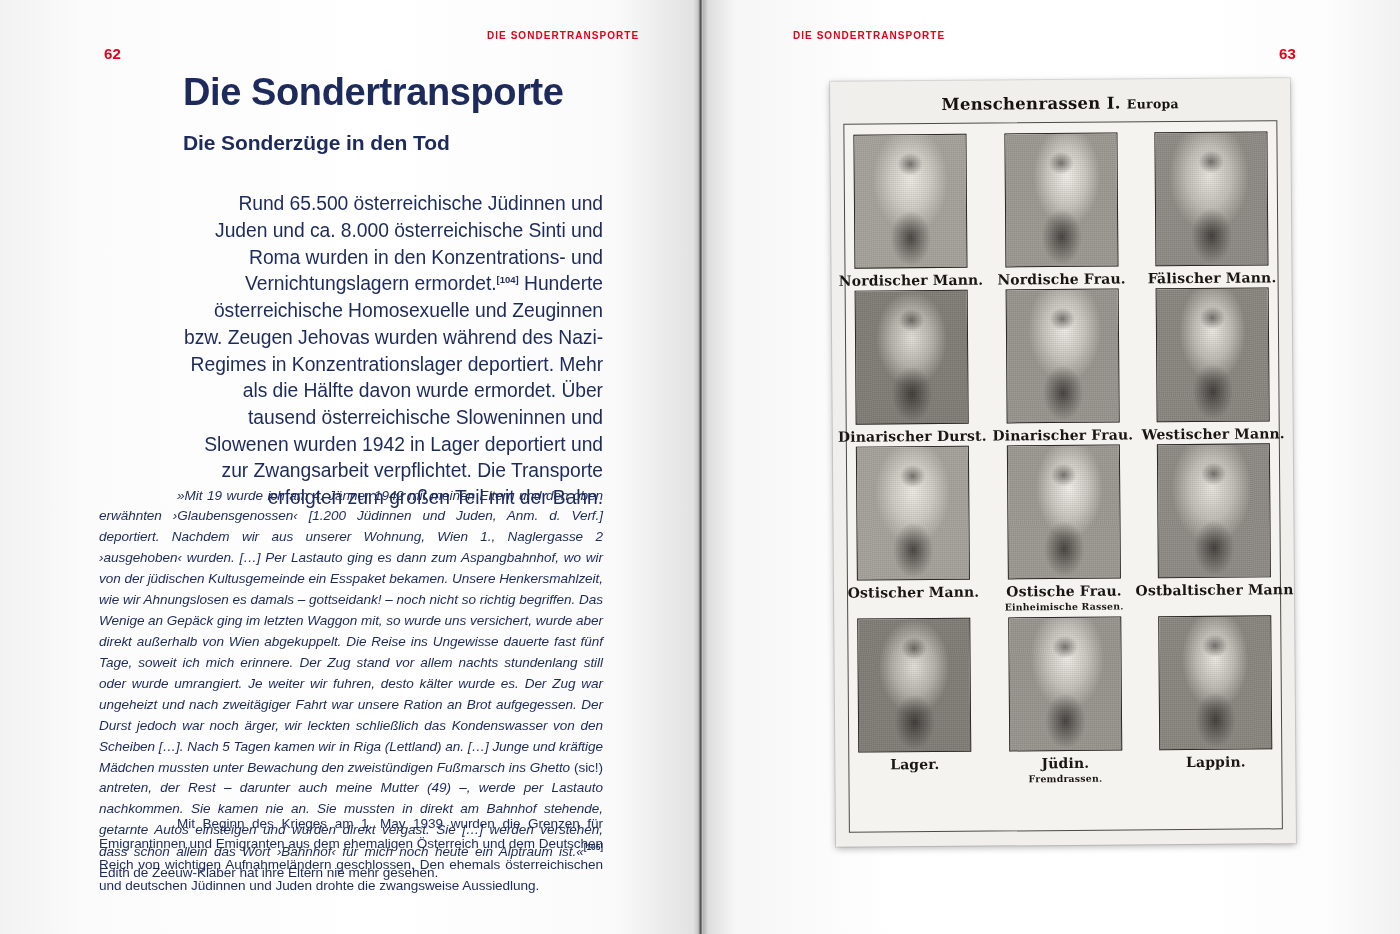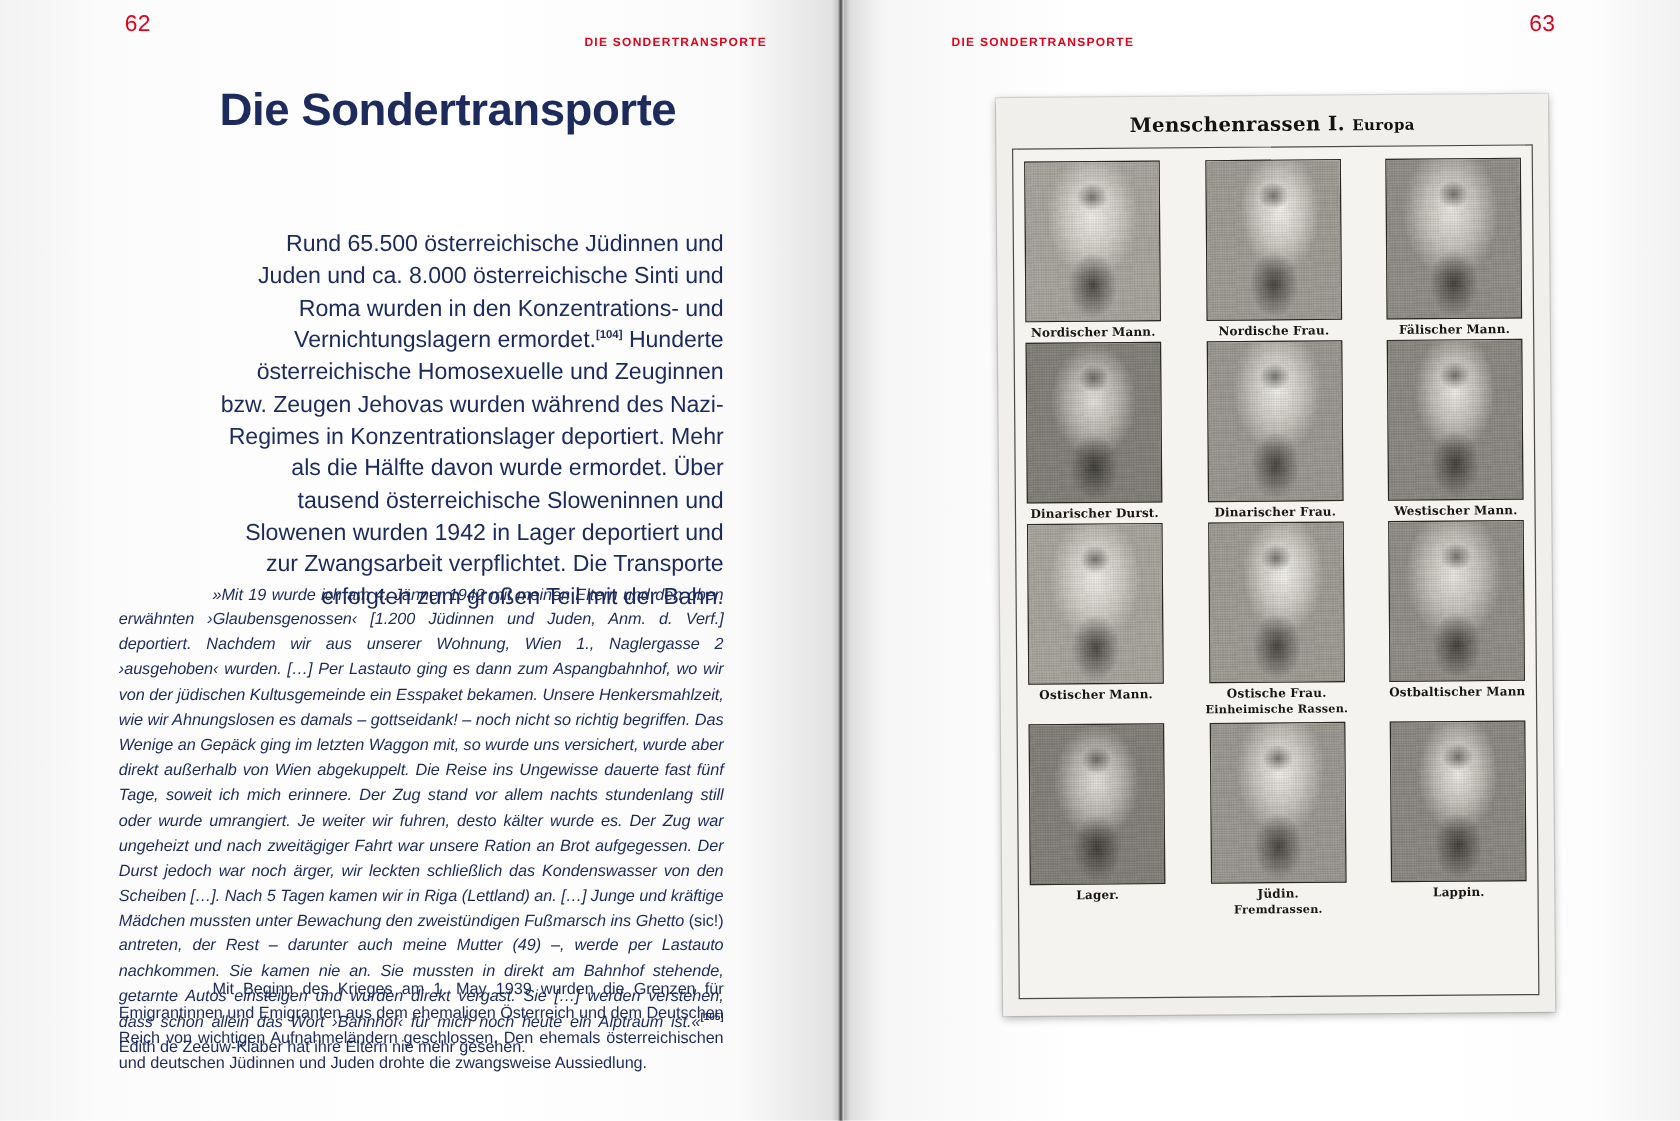--- a/index.html
+++ b/index.html
@@ -15,21 +15,21 @@
   .page{position:relative;height:934px;}
   .page-left{width:700px;
     background:linear-gradient(to right,#f2f2f2 0%,#fbfbfb 12%,#ffffff 55%,#fafafa 88%,#e2e2e2 99%,#bdbdbd 100%);}
   .page-right{width:700px;
     background:linear-gradient(to right,#9a9a9a 0%,#dddddd 1.2%,#f6f6f6 5%,#ffffff 28%,#ffffff 70%,#fcfcfc 90%,#f1f1f1 100%);}
   .gutter{position:absolute;left:698px;top:0;width:5px;height:934px;
     background:linear-gradient(to right,#cfcfcf 0%,#7a7a7a 35%,#4a4a4a 55%,#9d9d9d 80%,#e6e6e6 100%);
     z-index:5;pointer-events:none;}
 
   
-  .folio{position:absolute;top:10px;font-size:19px;font-weight:normal;color:#e2001a;letter-spacing:.2px;}
+  .folio{position:absolute;top:45px;font-size:15px;font-weight:bold;color:#e2001a;letter-spacing:.2px;}
   .folio-left{left:104px;}
   .folio-right{right:104px;}
   .runhead{position:absolute;top:30px;font-size:10px;font-weight:bold;color:#e2001a;
     letter-spacing:1.05px;}
   .runhead-left{left:487px;}
   .runhead-right{left:793px;}
 
   
   .col{position:absolute;left:183px;width:420px;color:#1d2a5c;}
   h1.title{position:absolute;left:183px;top:72px;margin:0;width:460px;
@@ -79,37 +79,38 @@
   .photo .grainC{opacity:.30;background-image:
      repeating-linear-gradient(0deg, rgba(0,0,0,.16) 0 1px, rgba(255,255,255,.10) 1px 2px),
      repeating-linear-gradient(90deg, rgba(0,0,0,.12) 0 1px, rgba(255,255,255,.08) 1px 2px);}
   
   .t2 .grainA{background:radial-gradient(ellipse 30% 38% at 55% 32%, #f3f1ec 0%, #cbc8c1 58%, #9e9b94 100%),linear-gradient(to bottom,#e2dfd9 0%,#8a8781 100%);}
   .t3 .grainA{background:radial-gradient(ellipse 36% 42% at 48% 33%, #eae7e1 0%, #c2bfb8 56%, #908d87 100%),linear-gradient(to bottom,#cfccc6 0%,#7d7a75 100%);}
   .t4 .grainA{background:radial-gradient(ellipse 32% 36% at 50% 36%, #e4e1db 0%, #b6b3ac 58%, #827f79 100%),linear-gradient(to bottom,#c6c3bd 0%,#706d68 100%);}
   .t5 .grainA{background:radial-gradient(ellipse 33% 40% at 52% 30%, #f0eee9 0%, #c9c6bf 55%, #9a9791 100%),linear-gradient(to bottom,#dedbd5 0%,#86837e 100%);}
   .t6 .grainA{background:radial-gradient(ellipse 30% 38% at 50% 32%, #eeebe5 0%, #bfbcb5 57%, #8b8882 100%),linear-gradient(to bottom,#d4d1cb 0%,#79766f 100%);}
 
-  .cap{font-family:"DejaVu Serif", serif;font-weight:bold;font-size:10px;color:#191613;
+  .cap{font-family:"DejaVu Serif", serif;font-weight:bold;font-size:14px;color:#191613;
     margin-top:4px;letter-spacing:.15px;white-space:nowrap;}
   .group-cap{font-family:"DejaVu Serif", serif;font-weight:bold;font-size:9.4px;color:#191613;
     text-align:center;width:100%;margin:0 0 5px;letter-spacing:.2px;}
 </style>
 </head>
 <body>
 
 <div class="spread">
 
   <div class="page page-left">
 
     <div class="folio folio-left">62</div>
     <div class="runhead runhead-left">DIE SONDERTRANSPORTE</div>
 
     <h1 class="title">Die Sondertransporte</h1>
 
+    <h2 class="subtitle">Die Sonderzüge in den Tod</h2>
 
     <p class="col intro">
       <span>Rund 65.500 österreichische Jüdinnen und Juden und ca. 8.000 österreichische Sinti und Roma wurden in den Konzentrations- und Vernichtungslagern ermordet.</span><sup>[104]</sup><span> Hunderte österreichische Homosexuelle und Zeuginnen bzw. Zeugen Jehovas wurden während des Nazi-Regimes in Konzentrationslager deportiert. Mehr als die Hälfte davon wurde ermordet. Über tausend österreichische Sloweninnen und Slowenen wurden 1942 in Lager deportiert und zur Zwangsarbeit verpflichtet. Die Transporte erfolgten zum großen Teil mit der Bahn.</span>
     </p>
 
     <p class="quote">
       <span class="ind"></span><span>»Mit 19 wurde ich am 4. Jänner 1942 mit meinen Eltern und den oben erwähnten ›Glaubensgenossen‹ [1.200 Jüdinnen und Juden, Anm. d. Verf.] deportiert. Nachdem wir aus unserer Wohnung, Wien 1., Naglergasse 2 ›ausgehoben‹ wurden. […] Per Lastauto ging es dann zum Aspangbahnhof, wo wir von der jüdischen Kultusgemeinde ein Esspaket bekamen. Unsere Henkersmahlzeit, wie wir Ahnungslosen es damals – gottseidank! – noch nicht so richtig begriffen. Das Wenige an Gepäck ging im letzten Waggon mit, so wurde uns versichert, wurde aber direkt außerhalb von Wien abgekuppelt. Die Reise ins Ungewisse dauerte fast fünf Tage, soweit ich mich erinnere. Der Zug stand vor allem nachts stundenlang still oder wurde umrangiert. Je weiter wir fuhren, desto kälter wurde es. Der Zug war ungeheizt und nach zweitägiger Fahrt war unsere Ration an Brot aufgegessen. Der Durst jedoch war noch ärger, wir leckten schließlich das Kondenswasser von den Scheiben […]. Nach 5 Tagen kamen wir in Riga (Lettland) an. […] Junge und kräftige Mädchen mussten unter Bewachung den zweistündigen Fußmarsch ins Ghetto </span><span class="roman">(sic!)</span><span> antreten, der Rest – darunter auch meine Mutter (49) –, werde per Lastauto nachkommen. Sie kamen nie an. Sie mussten in direkt am Bahnhof stehende, getarnte Autos einsteigen und wurden direkt vergast. Sie […] werden verstehen, dass schon allein das Wort ›Bahnhof‹ für mich noch heute ein Alptraum ist.«</span><sup>[105]</sup><span class="roman"> Edith de Zeeuw-Klaber hat ihre Eltern nie mehr gesehen.</span>
     </p>
 
     <p class="closing">

